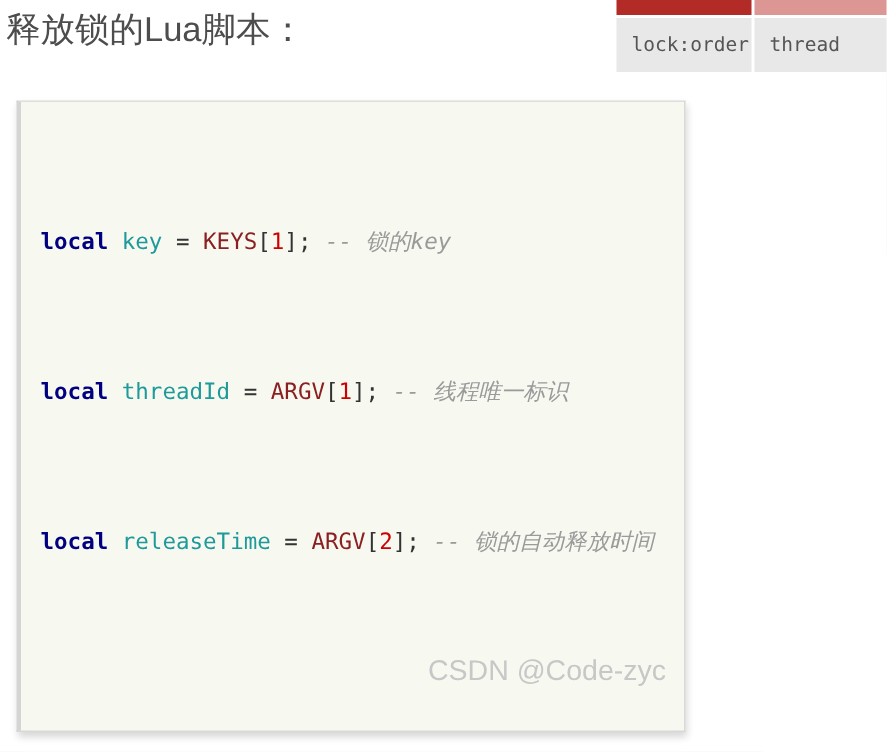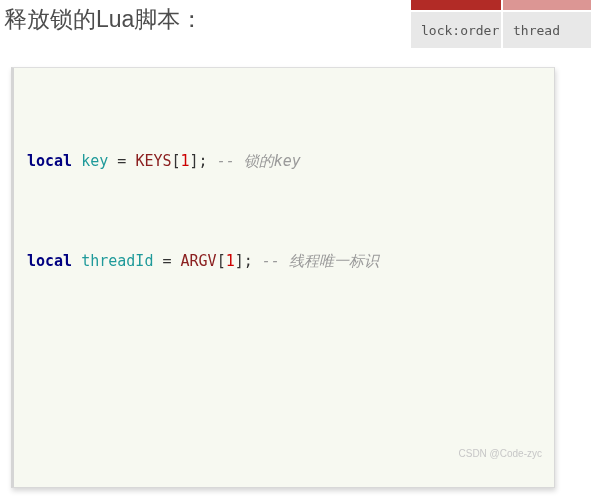--- a/index.html
+++ b/index.html
@@ -55,21 +55,21 @@
   }
   #table-fragment td.hdr-strong { background: #b22b26; height: 30px; }
   #table-fragment td.hdr-soft   { background: #dc9694; height: 30px; }
   #table-fragment td.cell       { background: #e8e8e8; height: 36px; }
 
   
   #code-block {
     position: absolute;
     left: 11px;
     top: 67px;
-    width: 544px;
+    width: 446px;
     height: 421px;
     box-sizing: border-box;
     background: #f7f9f1;
     border-left: 3px solid #d5d5d5;
     border-top: 1px solid #dedede;
     border-right: 1px solid #d8d8d8;
     border-bottom: 1px solid #d8d8d8;
     box-shadow: 1px 3px 5px rgba(0,0,0,0.16);
     overflow: hidden;
   }
@@ -95,21 +95,21 @@
   .num  { color: #cc0000; }
   .op   { color: #333333; }
   .cm   { color: #9a9a9a; font-style: italic; }
 
   
   #watermark {
     position: absolute;
     right: 12px;
     bottom: 28px;
     font-family: "Liberation Sans", sans-serif;
-    font-size: 10px;
+    font-size: 19px;
     color: #c7c7c7;
     white-space: nowrap;
   }
 </style>
 </head>
 <body>
 
 <div id="page-title">释放锁的Lua脚本：</div>
 
 <div id="table-fragment">
@@ -127,20 +127,21 @@
     </table>
 </div>
 
 <div id="code-block">
   <div id="code-lines">
 
     <div class="ln"><span class="kw">local</span> <span class="var">key</span> <span class="op">=</span> <span class="glob">KEYS</span><span class="op">[</span><span class="num">1</span><span class="op">];</span> <span class="cm">-- 锁的key</span></div>
 
     <div class="ln"><span class="kw">local</span> <span class="var">threadId</span> <span class="op">=</span> <span class="glob">ARGV</span><span class="op">[</span><span class="num">1</span><span class="op">];</span> <span class="cm">-- 线程唯一标识</span></div>
 
+    <div class="ln"><span class="kw">local</span> <span class="var">releaseTime</span> <span class="op">=</span> <span class="glob">ARGV</span><span class="op">[</span><span class="num">2</span><span class="op">];</span> <span class="cm">-- 锁的自动释放时间</span></div>
 
 
     
 
     
 
     
 
     
 

